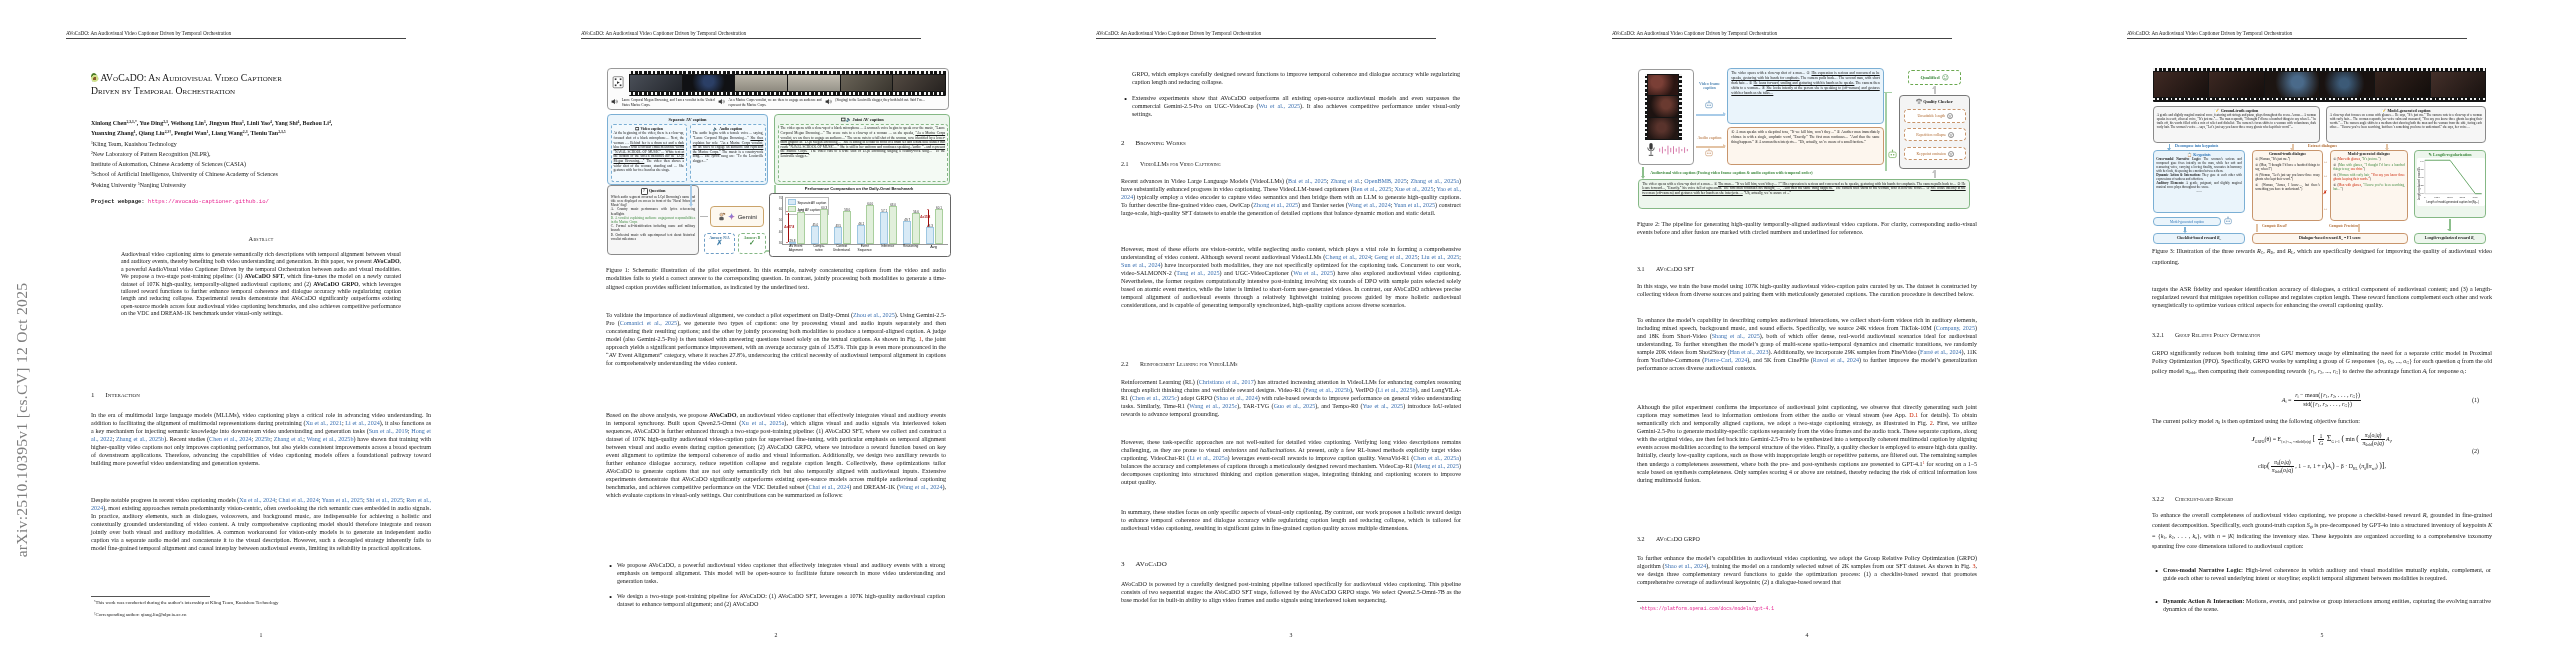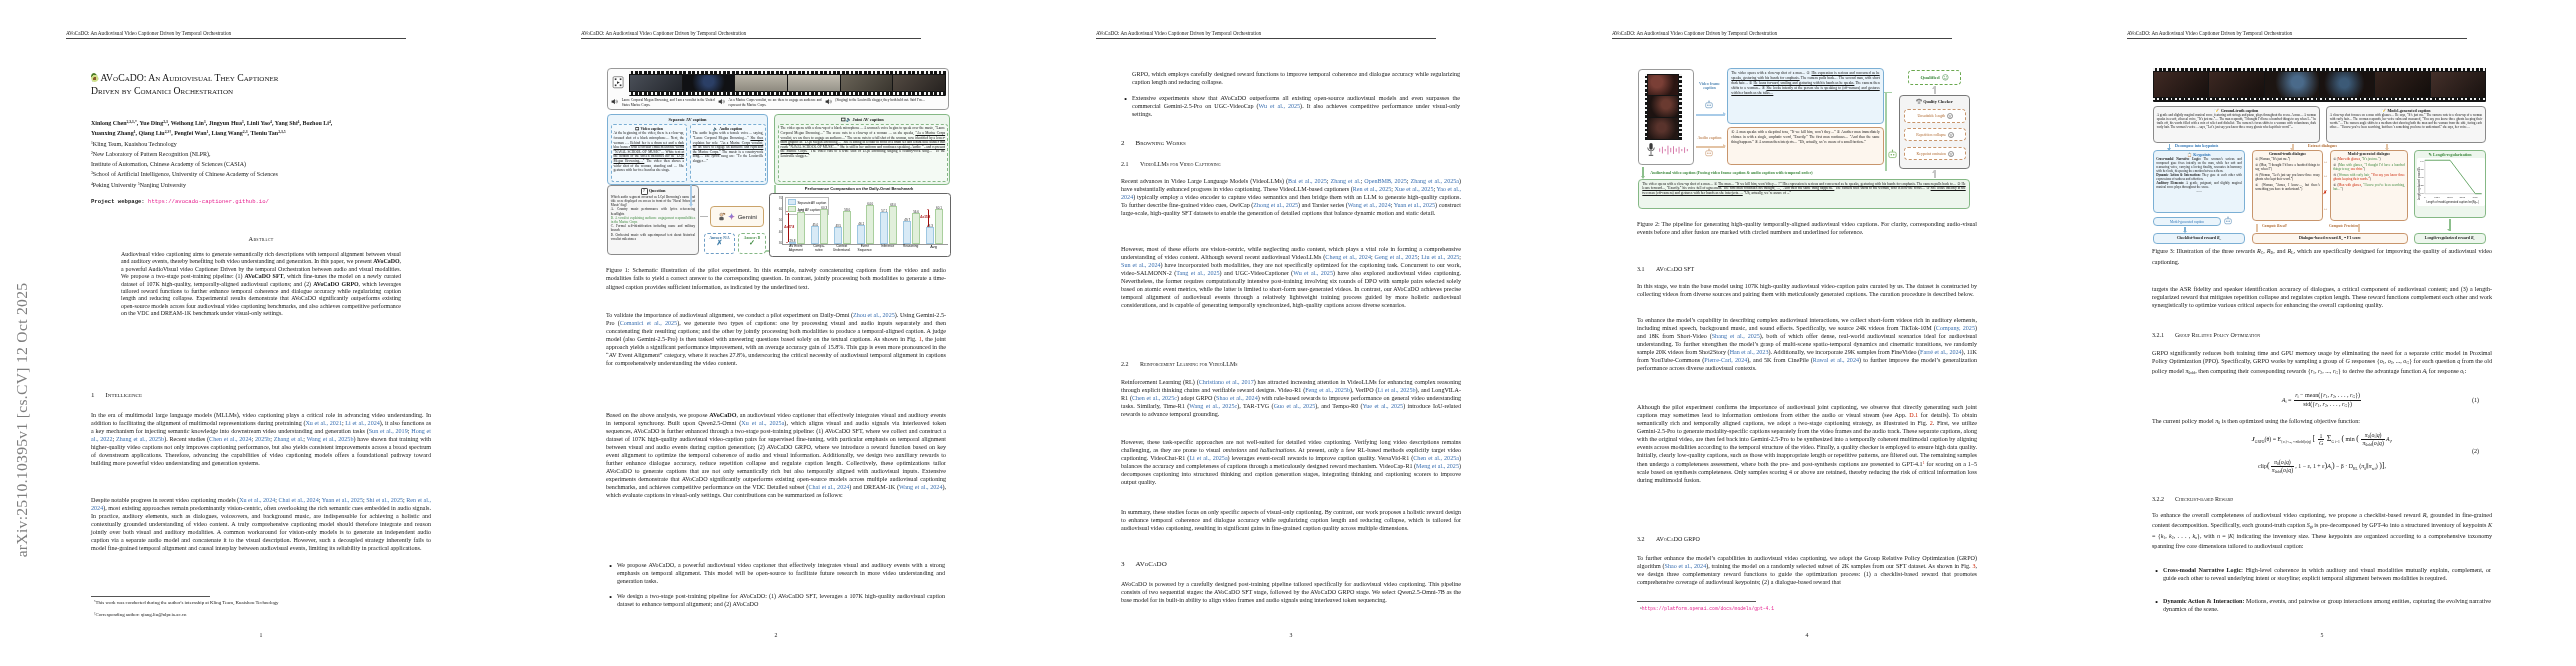--- a/index.html
+++ b/index.html
@@ -76,22 +76,22 @@
 </head>
 <body>
 
 <div id="canvas">
 
   <div class="page" style="left:0px;">
     <div class="arxiv">arXiv:2510.10395v1  [cs.CV]  12 Oct 2025</div>
     <div class="rh">AVoCaDO: An Audiovisual Video Captioner Driven by Temporal Orchestration</div>
 
     <div class="abs sc" style="left:91px;top:71px;width:340px;font-size:9.7px;line-height:13.3px;">
-      <span class="avo"></span><span>AVoCaDO: An Audiovisual They Captioner</span><br>
-      <span>Driven by Comanici Orchestration</span>
+      <span class="avo"></span><span>AVoCaDO: An Audiovisual Video Captioner</span><br>
+      <span>Driven by Temporal Orchestration</span>
     </div>
 
     <div class="abs" style="left:91px;top:118px;width:340px;font-size:6px;line-height:9.4px;font-weight:bold;">
       <div>Xinlong Chen<span class="sup">2,3,1,*</span>, Yue Ding<span class="sup">2,3</span>, Weihong Lin<span class="sup">1</span>, Jingyun Hua<span class="sup">1</span>, Linli Yao<span class="sup">4</span>, Yang Shi<span class="sup">4</span>, Bozhou Li<span class="sup">4</span>,</div>
       <div>Yuanxing Zhang<span class="sup">1</span>, Qiang Liu<span class="sup">2,3†</span>, Pengfei Wan<span class="sup">1</span>, Liang Wang<span class="sup">2,3</span>, Tieniu Tan<span class="sup">2,3,5</span></div>
     </div>
     <div class="abs" style="left:91px;top:139px;width:340px;font-size:6px;line-height:9.7px;">
       <div><span class="sup">1</span>Kling Team, Kuaishou Technology</div>
       <div><span class="sup">2</span>New Laboratory of Pattern Recognition (NLPR),</div>
       <div>Institute of Automation, Chinese Academy of Sciences (CASIA)</div>
@@ -100,21 +100,21 @@
     </div>
 
     <div class="abs mono" style="left:91px;top:198px;width:340px;font-size:5.6px;">
       <span class="b">Project webpage: </span><span class="m">https://avocado-captioner.github.io/</span>
     </div>
 
     <div class="abs sc" style="left:91px;top:235px;width:340px;text-align:center;font-size:6.4px;letter-spacing:0.3px;">Abstract</div>
     <div class="abs bt" style="left:121px;top:251px;width:280px;font-size:5.9px;line-height:7.4px;">Audiovisual video captioning aims to generate semantically rich descriptions with temporal alignment between visual and auditory events, thereby benefiting both video understanding and generation. In this paper, we present <span class="b">AVoCaDO</span>, a powerful AudioVisual video Captioner Driven by the temporal Orchestration between audio and visual modalities. We propose a two-stage post-training pipeline: (1) <span class="b">AVoCaDO SFT</span>, which fine-tunes the model on a newly curated dataset of 107K high-quality, temporally-aligned audiovisual captions; and (2) <span class="b">AVoCaDO GRPO</span>, which leverages tailored reward functions to further enhance temporal coherence and dialogue accuracy while regularizing caption length and reducing collapse. Experimental results demonstrate that AVoCaDO significantly outperforms existing open-source models across four audiovisual video captioning benchmarks, and also achieves competitive performance on the VDC and DREAM-1K benchmark under visual-only settings.</div>
 
     <div class="abs sec" style="left:91px;top:391px;">
-      <span class="num">1</span><span>Intelligence</span>
+      <span class="num">1</span><span>Interaction</span>
     </div>
     <div class="abs bt" style="left:91px;top:411px;width:340px;">In the era of multimodal large language models (MLLMs), video captioning plays a critical role in advancing video understanding.  In addition to facilitating the alignment of multimodal representations during pretraining (<span class="c">Xu et al., 2021</span>; <span class="c">Li et al., 2024</span>), it also functions as a key mechanism for injecting semantic knowledge into downstream video understanding and generation tasks (<span class="c">Sun et al., 2019</span>; <span class="c">Hong et al., 2022</span>; <span class="c">Zhang et al., 2025b</span>). Recent studies (<span class="c">Chen et al., 2024</span>; <span class="c">2025b</span>; <span class="c">Zhang et al.</span>; <span class="c">Wang et al., 2025b</span>) have shown that training with higher-quality video captions not only improves captioning performance, but also yields consistent improvements across a broad spectrum of downstream applications. Therefore, advancing the capabilities of video captioning models offers a foundational pathway toward building more powerful video understanding and generation systems.</div>
     <div class="abs bt" style="left:91px;top:496px;width:340px;">Despite notable progress in recent video captioning models (<span class="c">Xu et al., 2024</span>; <span class="c">Chai et al., 2024</span>; <span class="c">Yuan et al., 2025</span>; <span class="c">Shi et al., 2025</span>; <span class="c">Ren et al., 2024</span>), most existing approaches remain predominantly vision-centric, often overlooking the rich semantic cues embedded in audio signals. In practice, auditory elements, such as dialogues, voiceovers, and background music, are indispensable for achieving a holistic and contextually grounded understanding of video content.  A truly comprehensive captioning model should therefore integrate and reason jointly over both visual and auditory modalities.  A common workaround for vision-only models is to generate an independent audio caption via a separate audio model and concatenate it to the visual description. However, such a decoupled strategy inherently fails to model fine-grained temporal alignment and causal interplay between audiovisual events, limiting its reliability in practical applications.</div>
 
     <div class="fnrule" style="left:91px;top:596px;width:119px;"></div>
     <div class="abs fn" style="left:94px;top:599px;width:336px;"><span class="sup">*</span>This work was conducted during the author's internship at Kling Team, Kuaishou Technology</div>
     <div class="abs fn" style="left:94px;top:611px;width:336px;"><span class="sup">†</span>Corresponding author: qiang.liu@nlpr.ia.ac.cn</div>
     <div class="pnum">1</div>
   </div>
 

